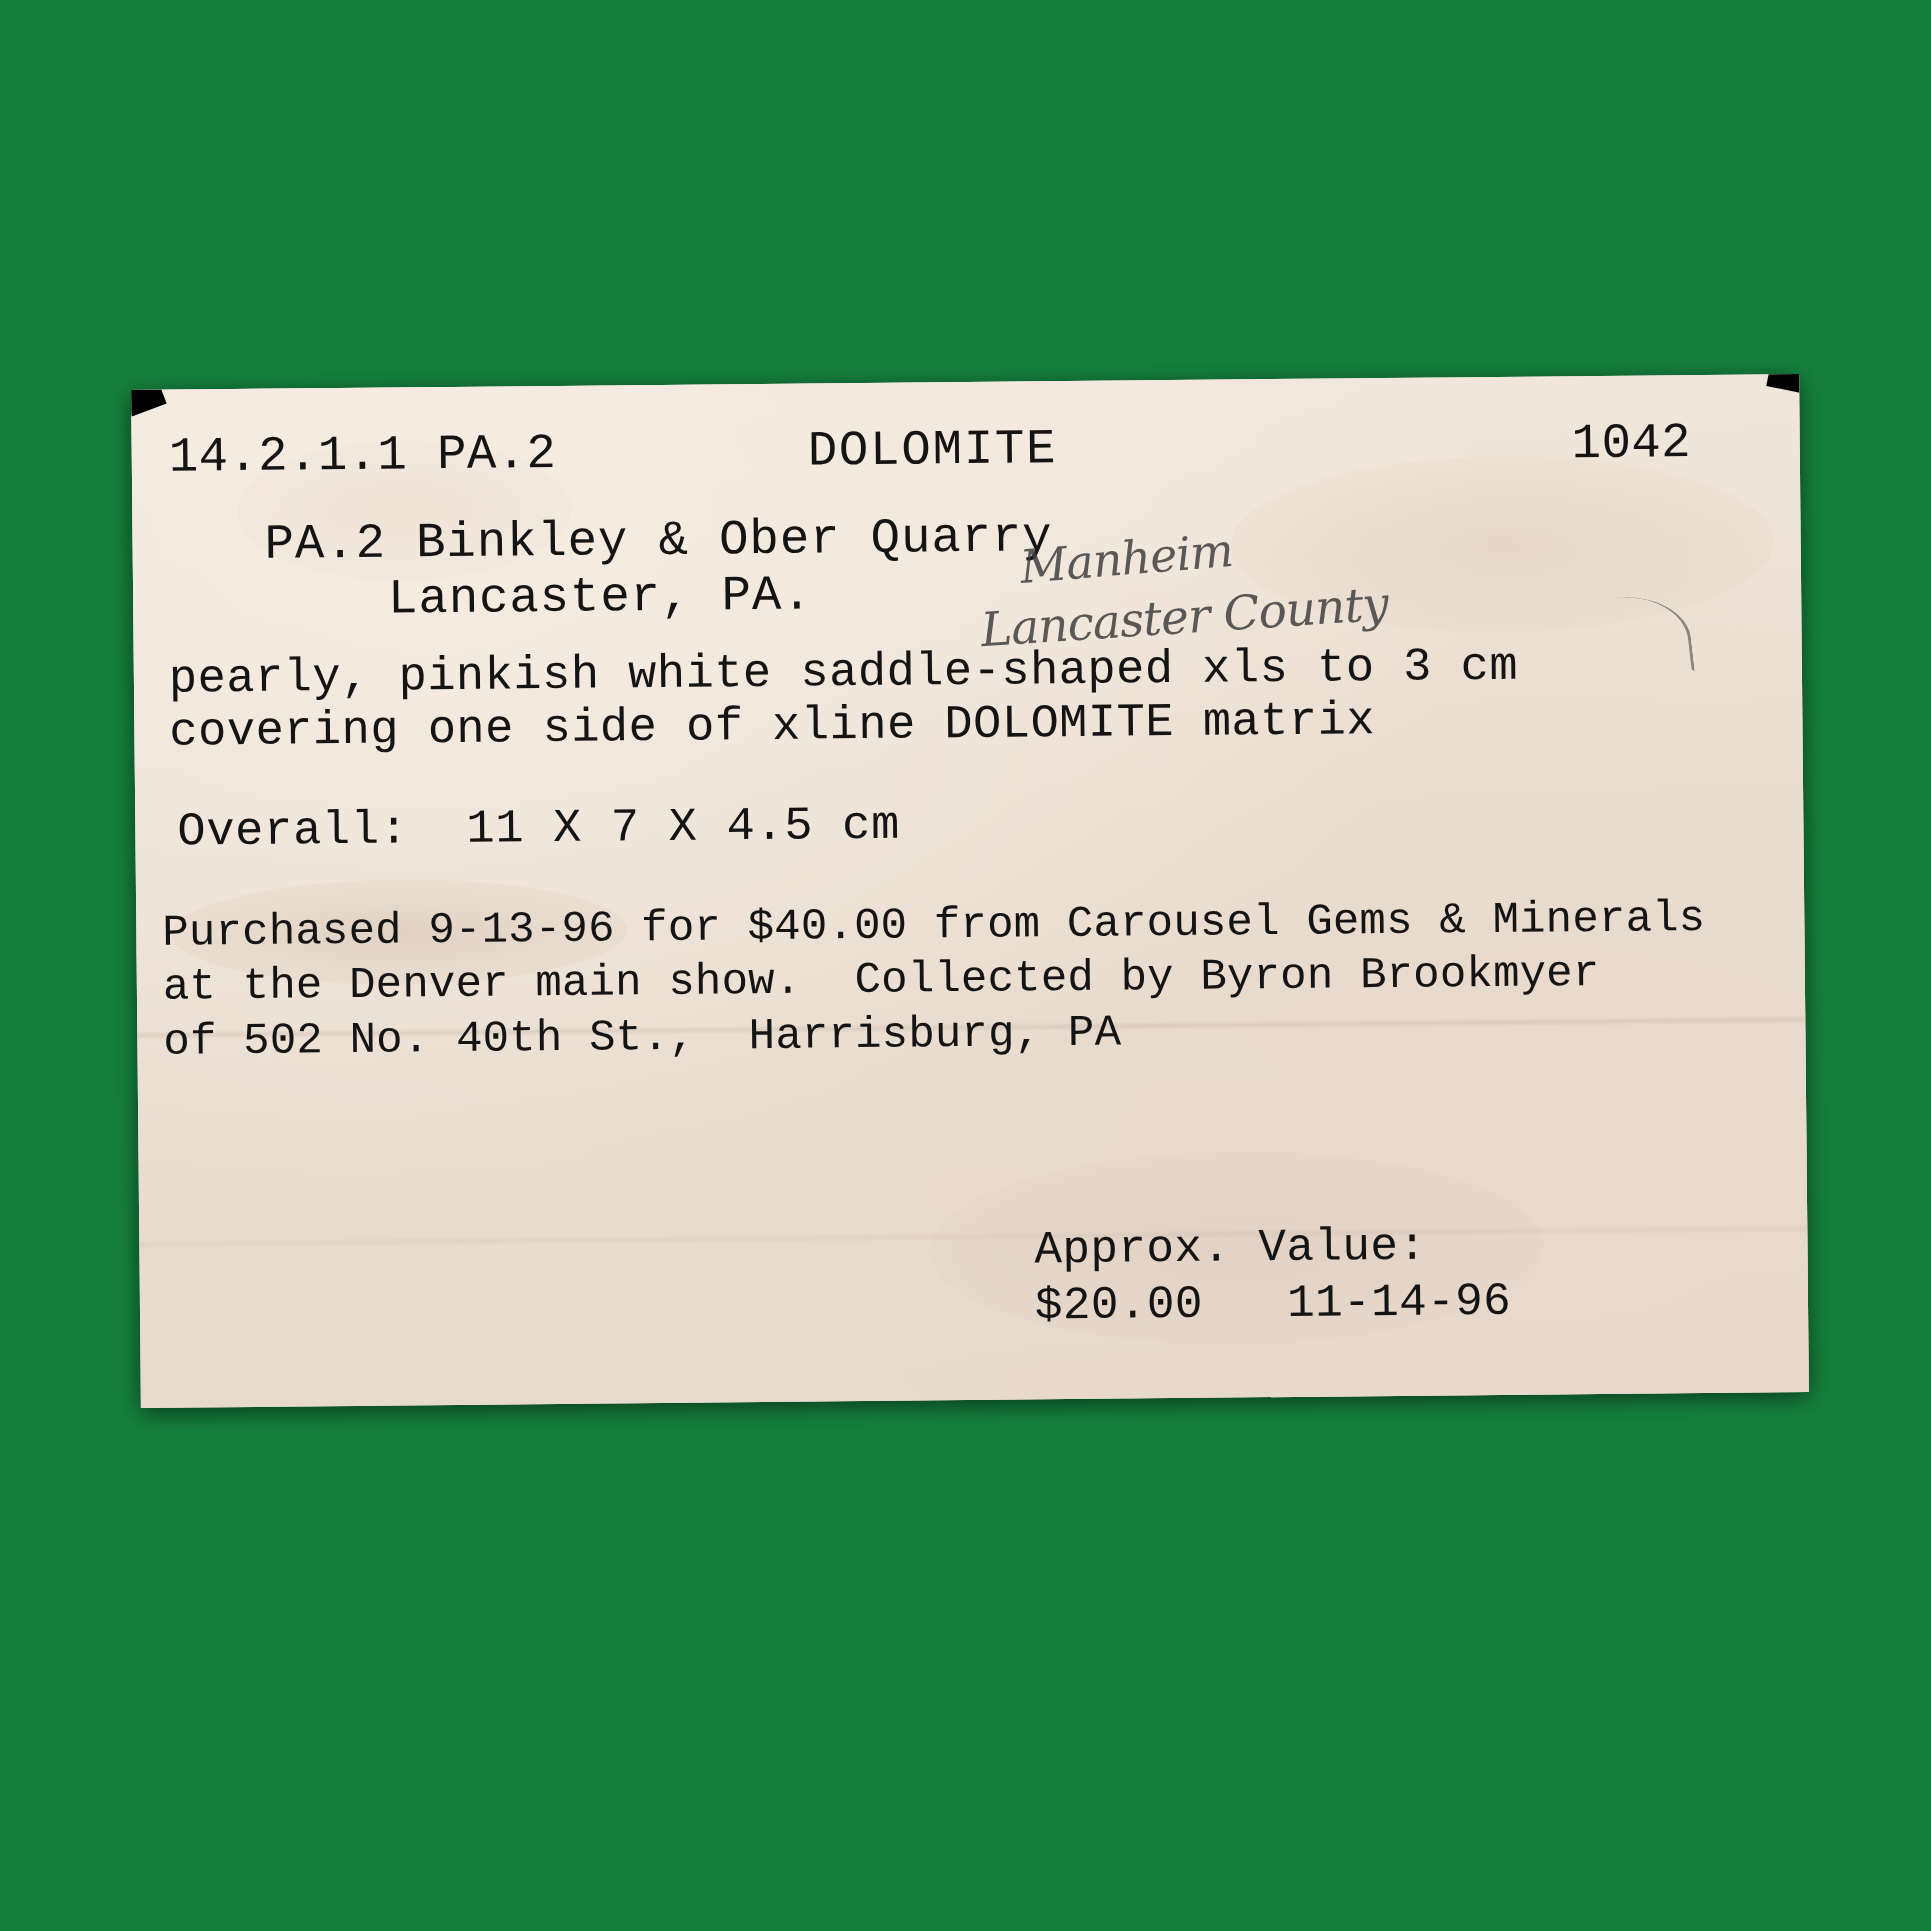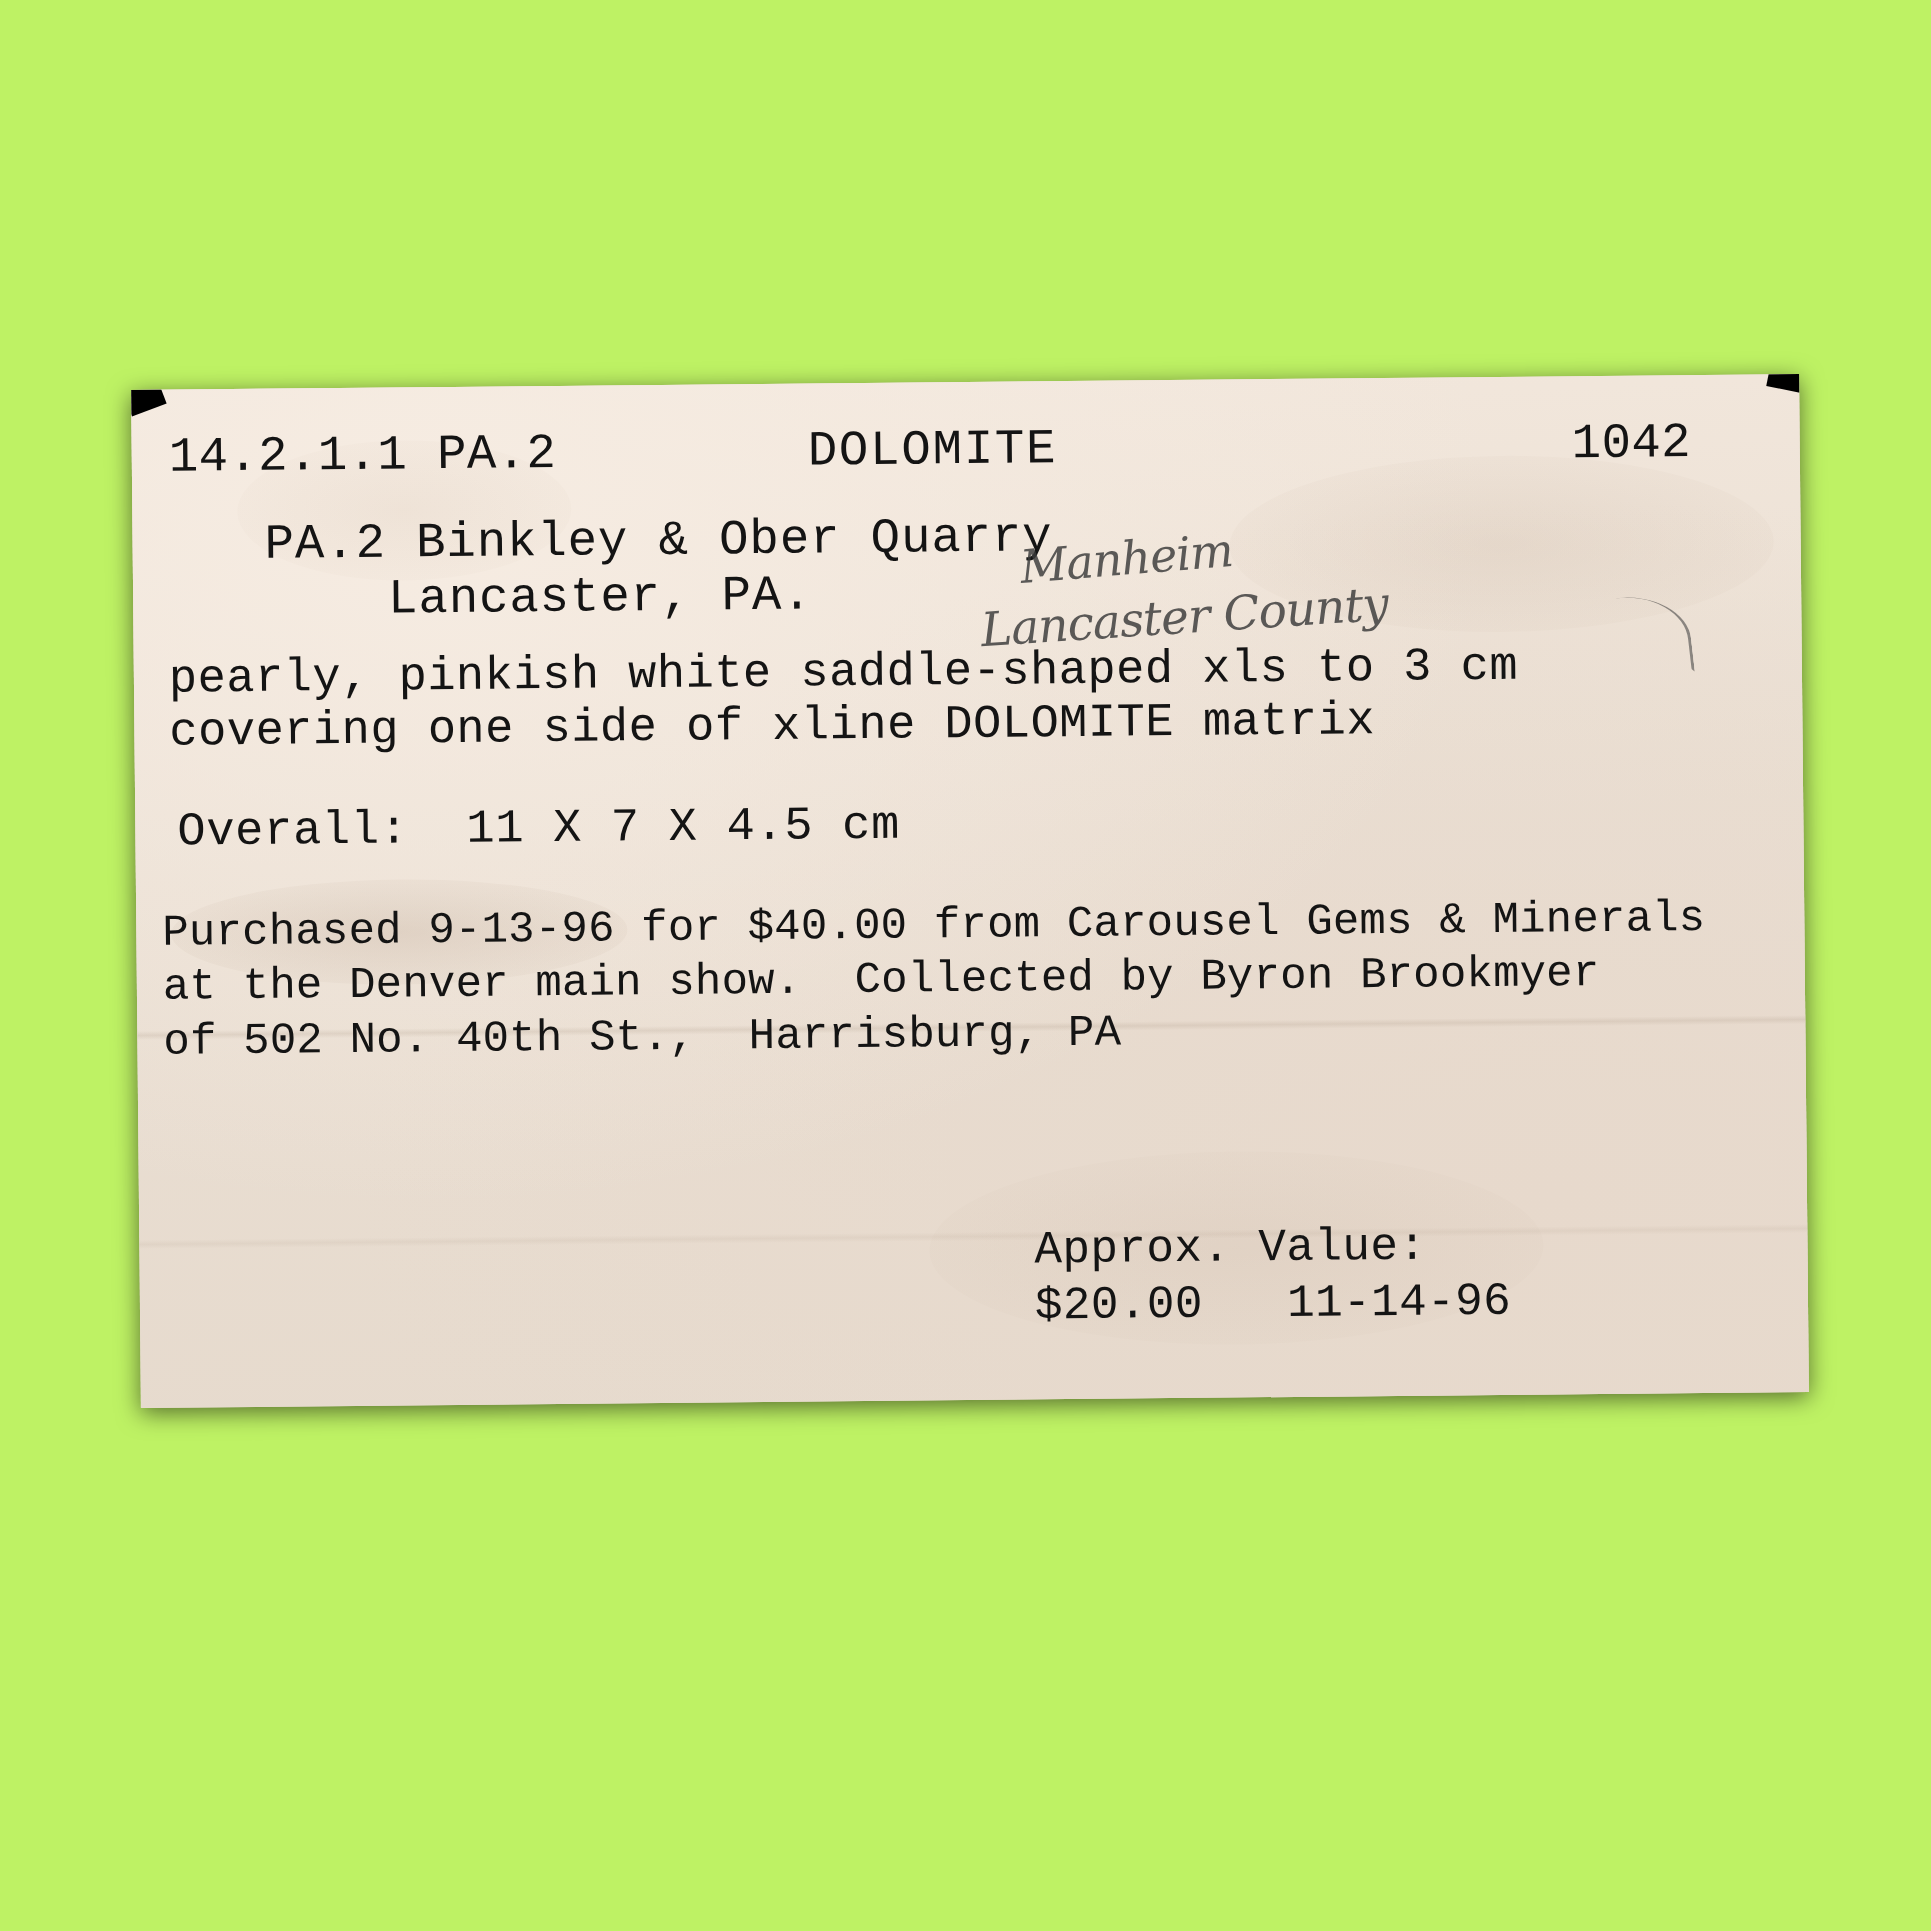--- a/index.html
+++ b/index.html
@@ -11,21 +11,21 @@
     overflow: hidden;
   }
   body {
     font-family: "Liberation Mono", monospace;
   }
 
   #stage {
     position: relative;
     width: 1931px;
     height: 1931px;
-    background: #bef264;
+    background: #15803d;
   }
 
   
   #card {
     position: absolute;
     left: 136px;
     top: 382px;
     width: 1668px;
     height: 1018px;
     background: #efe3d8;

